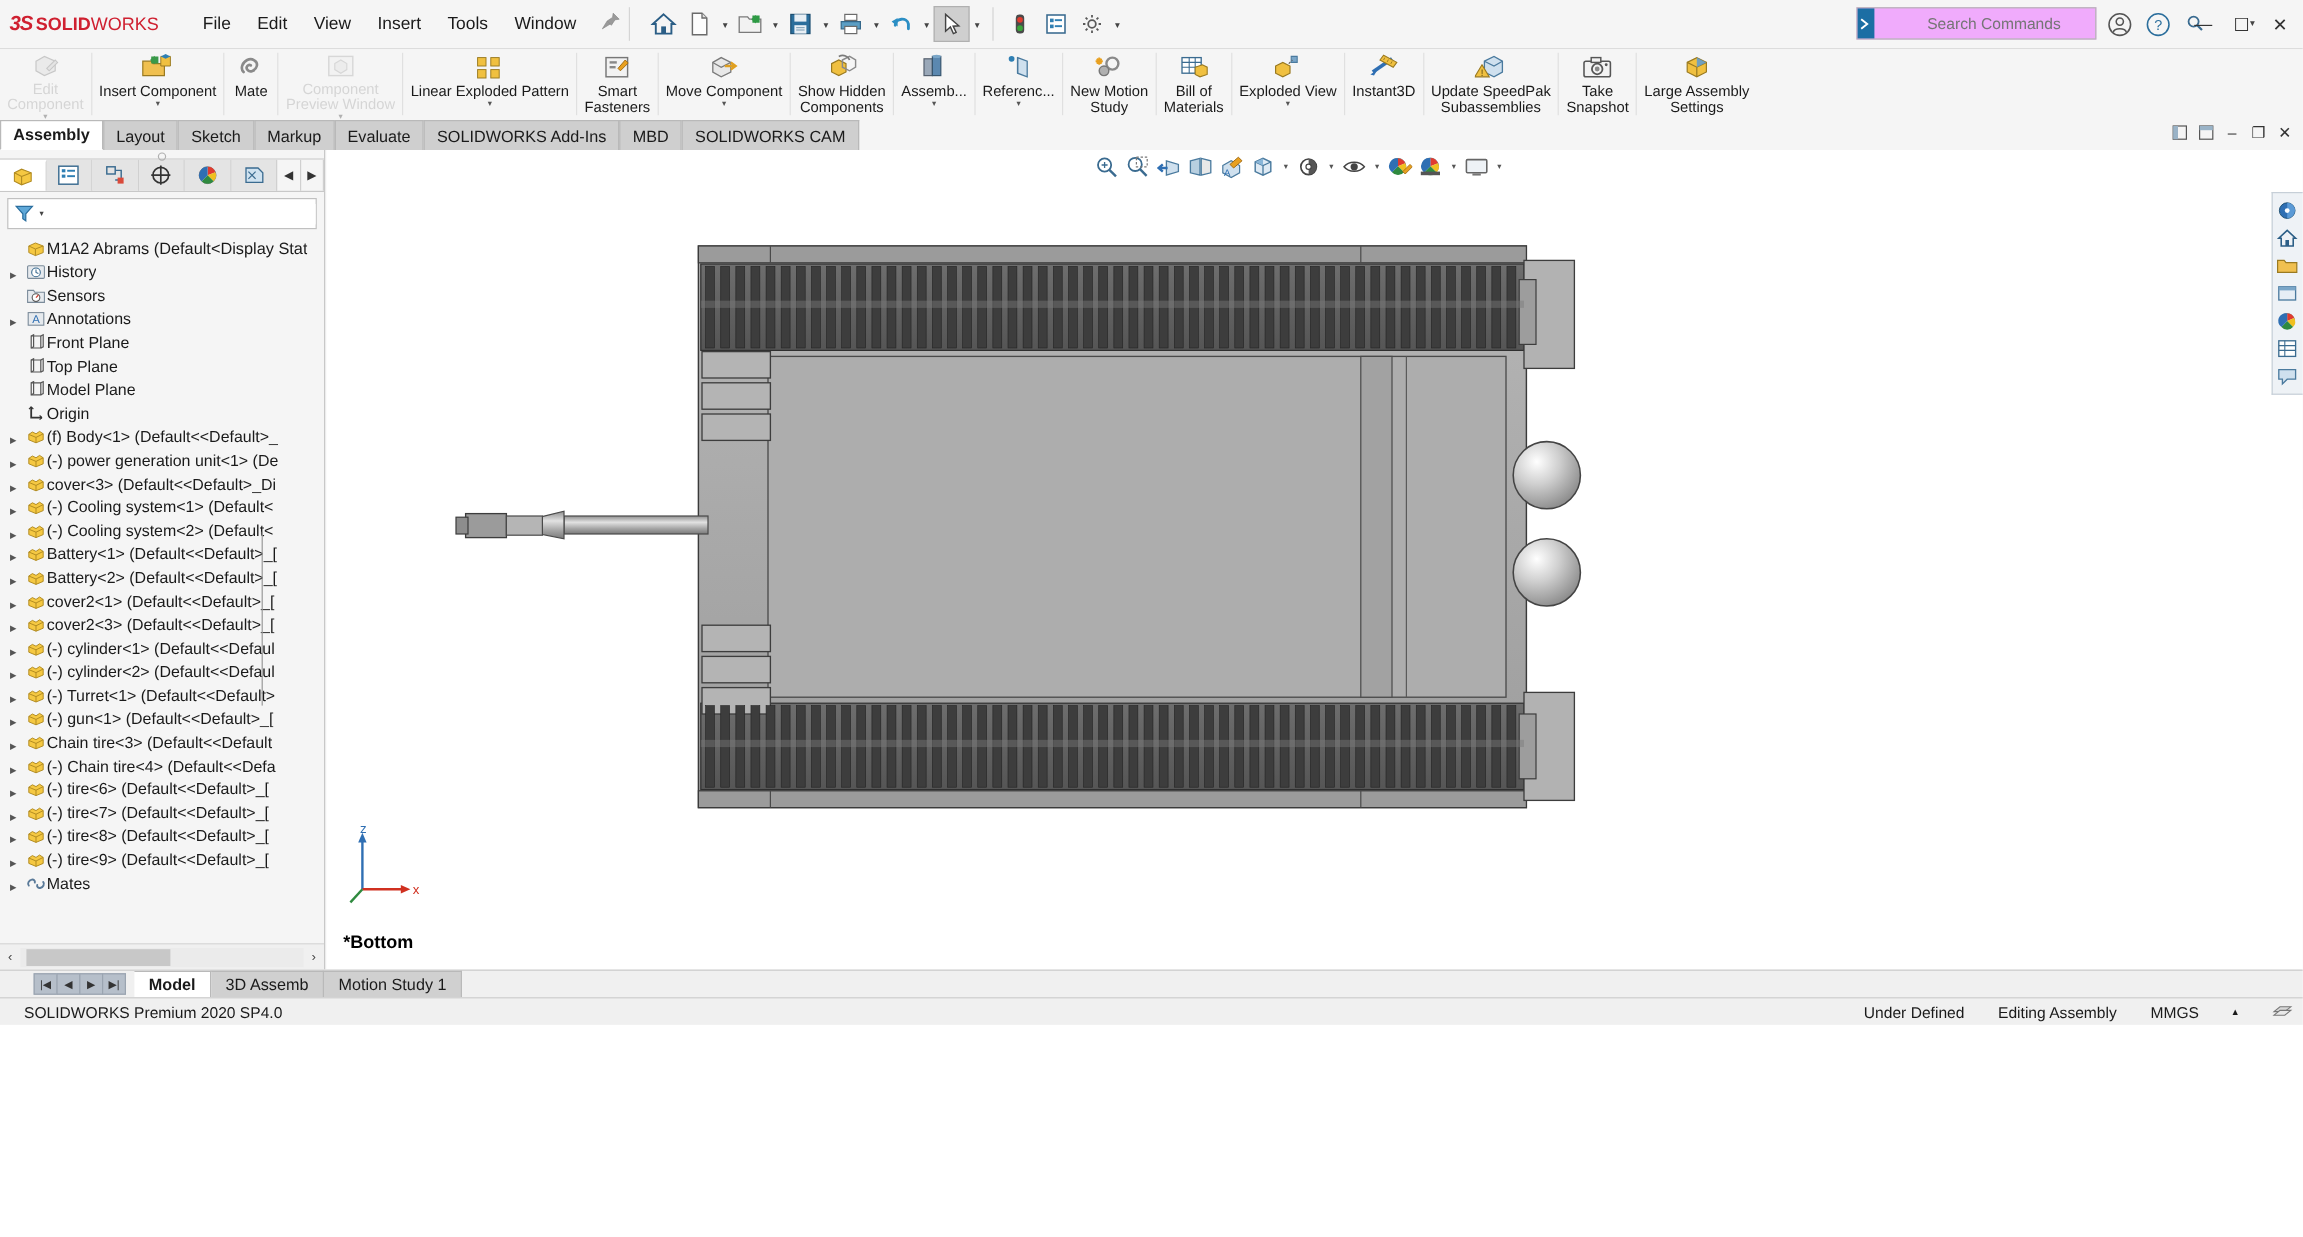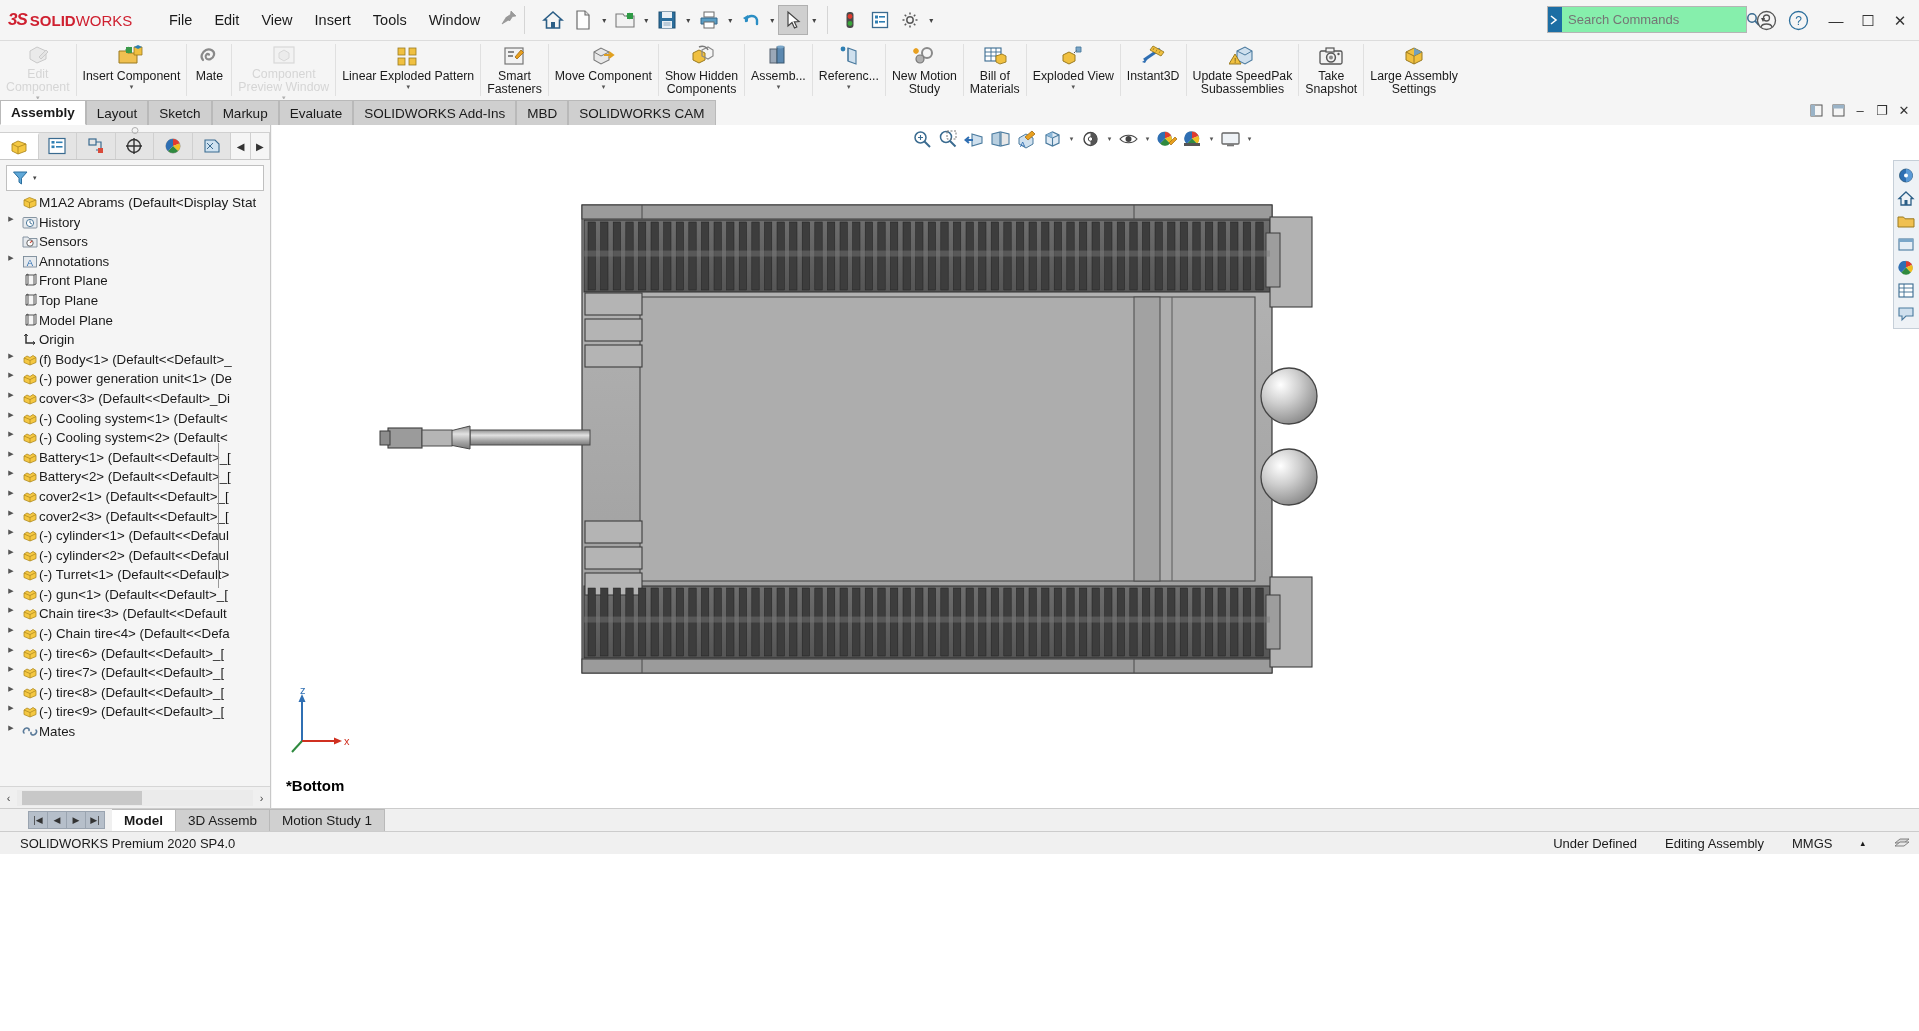--- a/index.html
+++ b/index.html
@@ -32,21 +32,21 @@
   .qa { display:flex; align-items:center; gap:0px; margin-left:6px;}
   .qa .btn { display:flex; align-items:center; justify-content:center; width:30px; height:30px; cursor:default;}
   .qa .btn.sel { background:#cfcfcf; border:1px solid #b0b0b0; }
   .caret { font-size:8px; color:#444; width:12px; text-align:center; cursor:default;}
   .doc-title {
     position:absolute; left:0; right:0; text-align:center; font-size:14.5px; color:#1a1a1a;
     pointer-events:none;
   }
   .searchbox {
     position:absolute; right:172px; top:6px; width:200px; height:27px;
-    border:1px solid #b5b5b5; background:#86efac; display:flex; align-items:center;
+    border:1px solid #b5b5b5; background:#f0abfc; display:flex; align-items:center;gap:38px;
   }
   .search-pre { width:24px; height:25px; background:#1c6ea4; display:flex; align-items:center; justify-content:center;}
   .searchbox input {
     border:none; outline:none; flex:1; font-size:13px; color:#555; padding-left:6px;
     font-family:"Liberation Sans", sans-serif; background:transparent;
   }
   .win-ctrls { position:absolute; right:4px; top:0; height:41px; display:flex; align-items:center; gap:2px;}
   .win-ctrls .wb { width:30px; height:32px; display:flex; align-items:center; justify-content:center; font-size:15px; color:#333; cursor:default;}
   .acct-icons { position:absolute; right:108px; top:0; height:41px; display:flex; align-items:center; gap:6px;}
 
@@ -104,21 +104,21 @@
   .lp-tab.active { background:#ffffff; border-top:2px solid #fff;}
   .lp-tab-nav { width:20px; display:flex; align-items:center; justify-content:center; font-size:10px; color:#333; cursor:default; border-right:1px solid #d0d0d0;}
   .lp-filter {
     height:26px; background:#fff; border:1px solid #c0c0c0; margin:5px 6px 3px 6px;
     display:flex; align-items:center; padding-left:5px;
   }
   .tree {
     position:absolute; top:70px; left:0; right:0; bottom:30px; overflow:hidden;
     background:#f5f5f5; padding-left:2px;
   }
-  .trow { display:flex; align-items:flex-start; height:19.6px; font-size:13.3px; color:#1a1a1a; white-space:nowrap; cursor:default;}
+  .trow { display:flex; align-items:flex-end; height:19.6px; font-size:13.3px; color:#1a1a1a; white-space:nowrap; cursor:default;}
   .trow .arr { width:18px; text-align:center; font-size:7px; color:#555; flex:none;}
   .trow .ti { width:19px; flex:none; display:flex; align-items:center; justify-content:center;}
   .trow .tx { overflow:hidden; }
   .trow.root { font-size:13.6px; padding-left:0; }
   .trow.comp .tx { color:#1a1a1a; }
   .tree-vline { position:absolute; left:218px; top:318px; width:1px; height:145px; background:#999; }
 
   .lp-hscroll {
     position:absolute; bottom:0; left:0; right:0; height:22px; background:#f0f0f0;
     border-top:1px solid #d6d6d6; display:flex; align-items:center;

